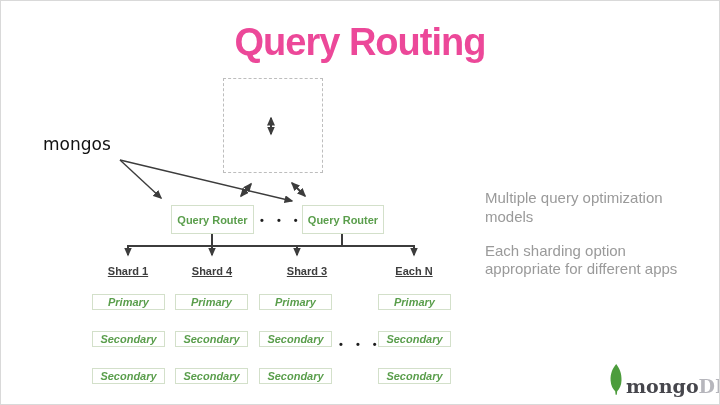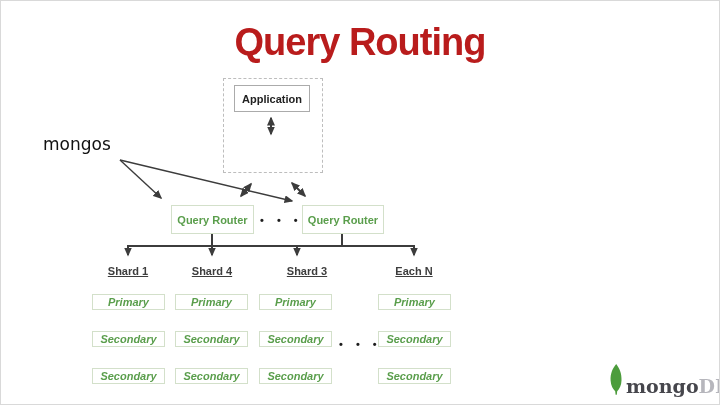--- a/index.html
+++ b/index.html
@@ -3,21 +3,21 @@
 <meta charset="utf-8">
 <style>
   html,body{margin:0;padding:0;background:#fff;}
   .slide{
     position:relative;width:718px;height:403px;overflow:hidden;
     background:#ffffff;border:1px solid #d9d9d9;
     font-family:"Liberation Sans",sans-serif;
   }
   .title{
     position:absolute;left:0;top:20px;width:100%;margin:0;
-    text-align:center;font-size:38px;font-weight:bold;color:#b91c1c;
+    text-align:center;font-size:38px;font-weight:bold;color:#ec4899;
     letter-spacing:-1px;
   }
   .mongos{
     position:absolute;left:42px;top:133px;
     font-family:"DejaVu Sans",sans-serif;
     font-size:17px;color:#111;
   }
   svg.overlay{position:absolute;left:0;top:0;pointer-events:none;}
   .dashed-box{
     position:absolute;left:222px;top:77px;width:100px;height:95px;
@@ -84,21 +84,20 @@
     <line x1="211" y1="233" x2="211" y2="245" stroke="#3c3c3c" stroke-width="2"></line>
     <line x1="341" y1="233" x2="341" y2="245" stroke="#3c3c3c" stroke-width="2"></line>
     <line x1="126" y1="245" x2="414" y2="245" stroke="#3c3c3c" stroke-width="2"></line>
     <line x1="127" y1="244" x2="127" y2="254" stroke="#3c3c3c" stroke-width="2" marker-end="url(#ah)"></line>
     <line x1="211" y1="244" x2="211" y2="254" stroke="#3c3c3c" stroke-width="2" marker-end="url(#ah)"></line>
     <line x1="296" y1="244" x2="296" y2="254" stroke="#3c3c3c" stroke-width="2" marker-end="url(#ah)"></line>
     <line x1="413" y1="244" x2="413" y2="254" stroke="#3c3c3c" stroke-width="2" marker-end="url(#ah)"></line>
   </svg>
 
   <div class="dashed-box"></div>
-  <div class="box app-box">Application</div>
 
   <div class="box green-box router-left">Query Router</div>
   <div class="ellipsis router-ellipsis">• • •</div>
   <div class="box green-box router-right">Query Router</div>
 
   <div class="shard-label" style="left:92px;">Shard 1</div>
   <div class="shard-label" style="left:176px;">Shard 4</div>
   <div class="shard-label" style="left:271px;">Shard 3</div>
   <div class="shard-label" style="left:378px;">Each N</div>
 
@@ -113,20 +112,24 @@
   <div class="box green-box node-box" style="left:258px;top:293px;">Primary</div>
   <div class="box green-box node-box" style="left:258px;top:330px;">Secondary</div>
   <div class="box green-box node-box" style="left:258px;top:367px;">Secondary</div>
 
   <div class="ellipsis shard-ellipsis">• • •</div>
 
   <div class="box green-box node-box" style="left:377px;top:293px;">Primary</div>
   <div class="box green-box node-box" style="left:377px;top:330px;">Secondary</div>
   <div class="box green-box node-box" style="left:377px;top:367px;">Secondary</div>
 
+  <div class="side-text">
+    <p>Multiple query optimization models</p>
+    <p>Each sharding option appropriate for different apps</p>
+  </div>
 
   <div class="logo">
     <svg class="leaf" width="14" height="32" viewBox="0 0 14 32">
       <path d="M7.2 0 C3.6 4.5 1.2 9.5 1.6 16.5 C1.9 21.5 3.8 25 6.2 27.2 L6.6 30.8 L7.8 30.8 L8.2 27.2 C10.6 25 12.3 21.3 12.5 16.5 C12.8 9.5 10.6 4.3 7.2 0 Z" fill="#4c9c3c"></path>
     </svg>
     <span class="word"><span>mongo</span><span class="lt">DB.</span></span>
   </div>
 
 </div>
 

